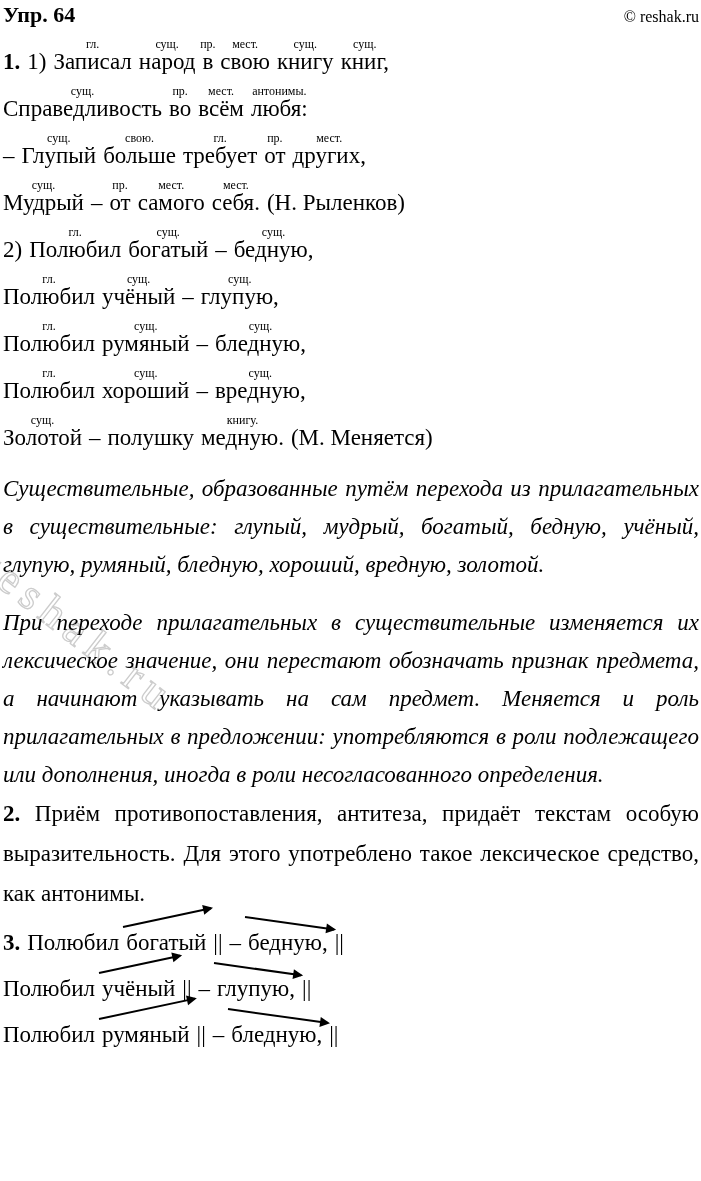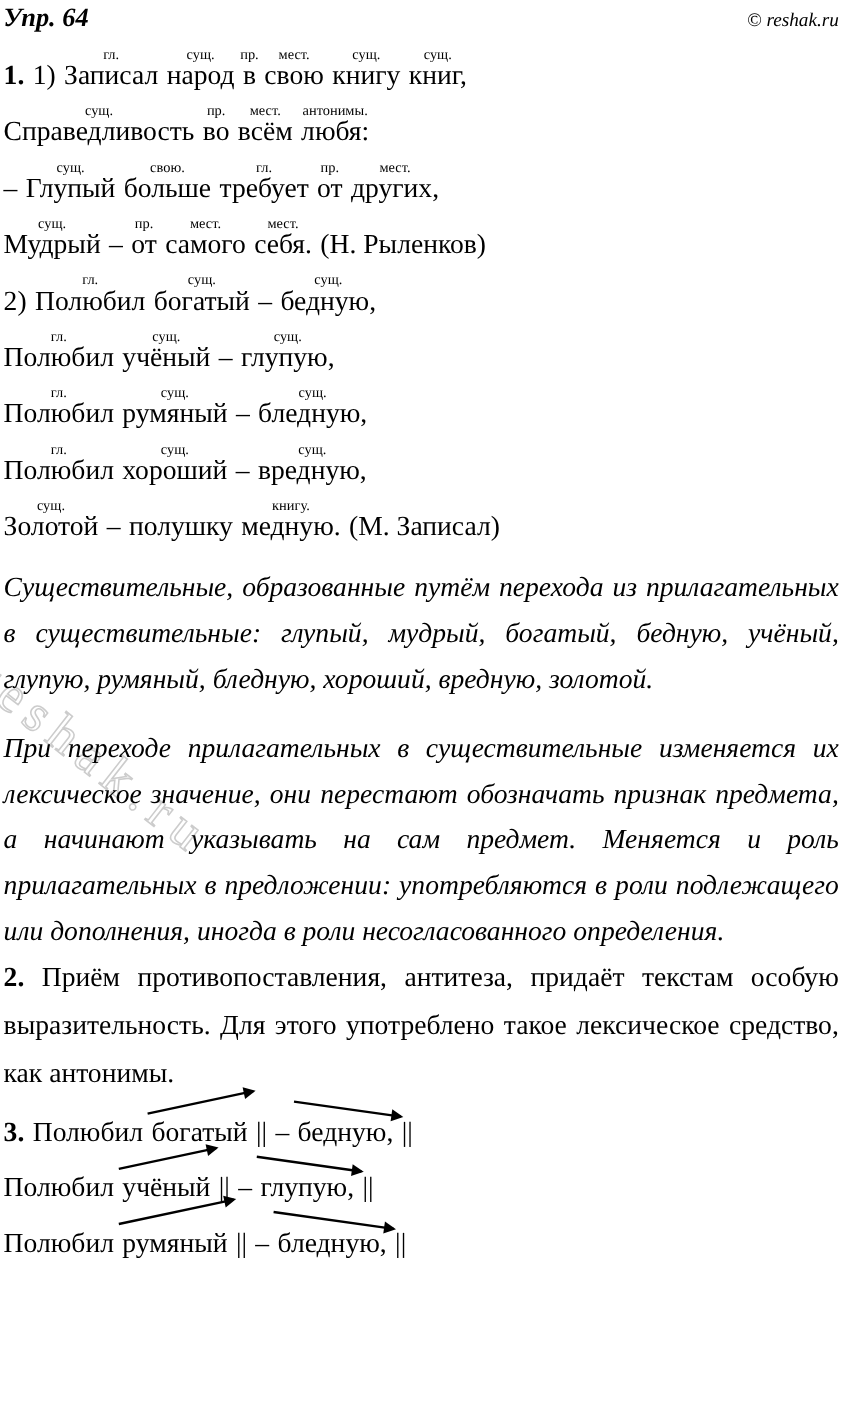--- a/index.html
+++ b/index.html
@@ -4,21 +4,21 @@
 <style>
   html,body { margin:0; padding:0; }
   body {
     width:701px; height:1181px; overflow:hidden; position:relative;
     background:#ffffff; color:#000000;
     font-family:"Liberation Serif","DejaVu Serif",serif;
   }
   .page { position:relative; padding:2px 2px 0 3px; width:696px; }
 
   
-  .hdr { display:flex; justify-content:space-between; align-items:baseline;font-style:italic; }
+  .hdr { display:flex; justify-content:space-between; align-items:baseline; }
   .hdr-title { font-weight:bold; font-size:22px; line-height:26px; }
   .hdr-copy  { font-size:16px; line-height:26px; }
 
   
   .poem { margin-top:6px; }
   .poem-line { position:relative; padding-top:14px; margin-bottom:9px;
                font-size:23px; line-height:24px; white-space:nowrap; }
   .tok { position:relative; display:inline-block; margin-right:7px; }
   .tok.bold { font-weight:bold; }
   .ann { position:absolute; top:-12px; left:50%; transform:translateX(-50%);
@@ -71,21 +71,21 @@
 
     <div class="poem" id="poem1">
         <div class="poem-line"><span class="tok bold">1.</span><span class="tok">1)</span><span class="tok"><span class="ann">гл.</span>Записал</span><span class="tok"><span class="ann">сущ.</span>народ</span><span class="tok"><span class="ann">пр.</span>в</span><span class="tok"><span class="ann">мест.</span>свою</span><span class="tok"><span class="ann">сущ.</span>книгу</span><span class="tok"><span class="ann">сущ.</span>книг,</span></div>
         <div class="poem-line"><span class="tok"><span class="ann">сущ.</span>Справедливость</span><span class="tok"><span class="ann">пр.</span>во</span><span class="tok"><span class="ann">мест.</span>всём</span><span class="tok"><span class="ann">антонимы.</span>любя:</span></div>
         <div class="poem-line"><span class="tok">–</span><span class="tok"><span class="ann">сущ.</span>Глупый</span><span class="tok"><span class="ann">свою.</span>больше</span><span class="tok"><span class="ann">гл.</span>требует</span><span class="tok"><span class="ann">пр.</span>от</span><span class="tok"><span class="ann">мест.</span>других,</span></div>
         <div class="poem-line"><span class="tok"><span class="ann">сущ.</span>Мудрый</span><span class="tok">–</span><span class="tok"><span class="ann">пр.</span>от</span><span class="tok"><span class="ann">мест.</span>самого</span><span class="tok"><span class="ann">мест.</span>себя.</span><span class="tok">(Н. Рыленков)</span></div>
         <div class="poem-line"><span class="tok">2)</span><span class="tok"><span class="ann">гл.</span>Полюбил</span><span class="tok"><span class="ann">сущ.</span>богатый</span><span class="tok">–</span><span class="tok"><span class="ann">сущ.</span>бедную,</span></div>
         <div class="poem-line"><span class="tok"><span class="ann">гл.</span>Полюбил</span><span class="tok"><span class="ann">сущ.</span>учёный</span><span class="tok">–</span><span class="tok"><span class="ann">сущ.</span>глупую,</span></div>
         <div class="poem-line"><span class="tok"><span class="ann">гл.</span>Полюбил</span><span class="tok"><span class="ann">сущ.</span>румяный</span><span class="tok">–</span><span class="tok"><span class="ann">сущ.</span>бледную,</span></div>
         <div class="poem-line"><span class="tok"><span class="ann">гл.</span>Полюбил</span><span class="tok"><span class="ann">сущ.</span>хороший</span><span class="tok">–</span><span class="tok"><span class="ann">сущ.</span>вредную,</span></div>
-        <div class="poem-line"><span class="tok"><span class="ann">сущ.</span>Золотой</span><span class="tok">–</span><span class="tok">полушку</span><span class="tok"><span class="ann">книгу.</span>медную.</span><span class="tok">(М. Записал)</span></div>
+        <div class="poem-line"><span class="tok"><span class="ann">сущ.</span>Золотой</span><span class="tok">–</span><span class="tok">полушку</span><span class="tok"><span class="ann">книгу.</span>медную.</span><span class="tok">(М. Меняется)</span></div>
       </div>
 
     <div class="note">
       <span>Существительные, образованные путём перехода из прилагательных в существительные: </span><span class="bold-run">глупый, мудрый, богатый, бедную, учёный, глупую, румяный, бледную, хороший, вредную, золотой.</span>
     </div>
 
     <div class="note">
       <span>При переходе прилагательных в существительные изменяется их лексическое значение, они перестают обозначать признак предмета, а начинают указывать на сам предмет. Меняется и роль прилагательных в предложении: употребляются в роли подлежащего или дополнения, иногда в роли несогласованного определения.</span>
     </div>
 

